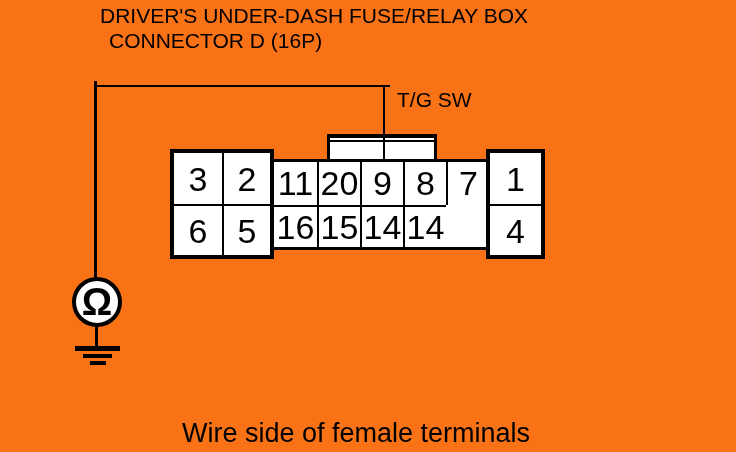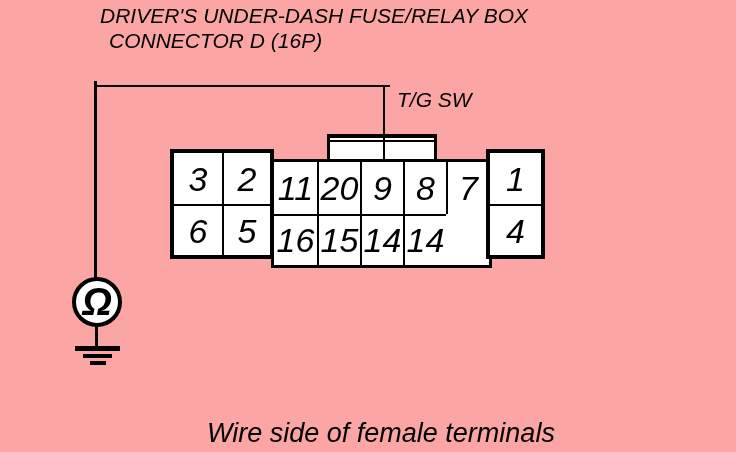--- a/index.html
+++ b/index.html
@@ -1,21 +1,20 @@
 <!DOCTYPE html>
 <html><head>
 <meta charset="utf-8">
 <style>
   html,body { margin:0; padding:0; background:#fff; }
   #canvas {
     position:relative; width:736px; height:452px;
-    background:#fca5a5; overflow:hidden;
+    background:#f97316; overflow:hidden;
     font-family:"Liberation Sans", "DejaVu Sans", sans-serif;
     color:#000;
-    font-style:italic;
   }
   .abs { position:absolute; }
   .txt { line-height:1.08; white-space:nowrap; }
   .title-line { font-size:21px; }
   .wire-label-line { font-size:21px;margin-top:8px; }
   .caption { font-size:27px; }
 
   
   .wire { background:#000; }
 
@@ -68,21 +67,21 @@
     <div class="tab-inner-line"></div>
   </div>
 
   <div class="block" style="left:170px; top:149px; width:104px; height:110px; grid-template-columns:1fr 1fr; grid-template-rows:1fr 1fr;">
     <div class="cell">3</div>
     <div class="cell cb-left">2</div>
     <div class="cell cb-top">6</div>
     <div class="cell cb-left cb-top">5</div>
   </div>
 
-  <div class="block block-mid" style="left:271px; top:159px; width:221px; height:109px; grid-template-columns:repeat(5,1fr); grid-template-rows:1fr 1fr;">
+  <div class="block block-mid" style="left:271px; top:159px; width:221px; height:91px; grid-template-columns:repeat(5,1fr); grid-template-rows:1fr 1fr;">
     <div class="cell">11</div>
     <div class="cell cb-left">20</div>
     <div class="cell cb-left">9</div>
     <div class="cell cb-left">8</div>
     <div class="cell cb-left">7</div>
     <div class="cell cb-top">16</div>
     <div class="cell cb-left cb-top">15</div>
     <div class="cell cb-left cb-top">14</div>
     <div class="cell cb-left cb-top">14</div>
   </div>
@@ -97,15 +96,15 @@
   </div>
 
   <div class="abs wire" style="left:95px; top:326px; width:3px; height:21px;"></div>
 
   <div>
     <div class="abs wire" style="left:75px; top:346px; width:45px; height:5px;"></div>
     <div class="abs wire" style="left:83px; top:354px; width:29px; height:4px;"></div>
     <div class="abs wire" style="left:90px; top:361px; width:16px; height:4px;"></div>
   </div>
 
-  <div class="abs txt caption" style="left:182px; top:419px;margin-left:25px;">Wire side of female terminals</div>
+  <div class="abs txt caption" style="left:182px; top:419px;">Wire side of female terminals</div>
 
 </div>
 
 </body></html>

